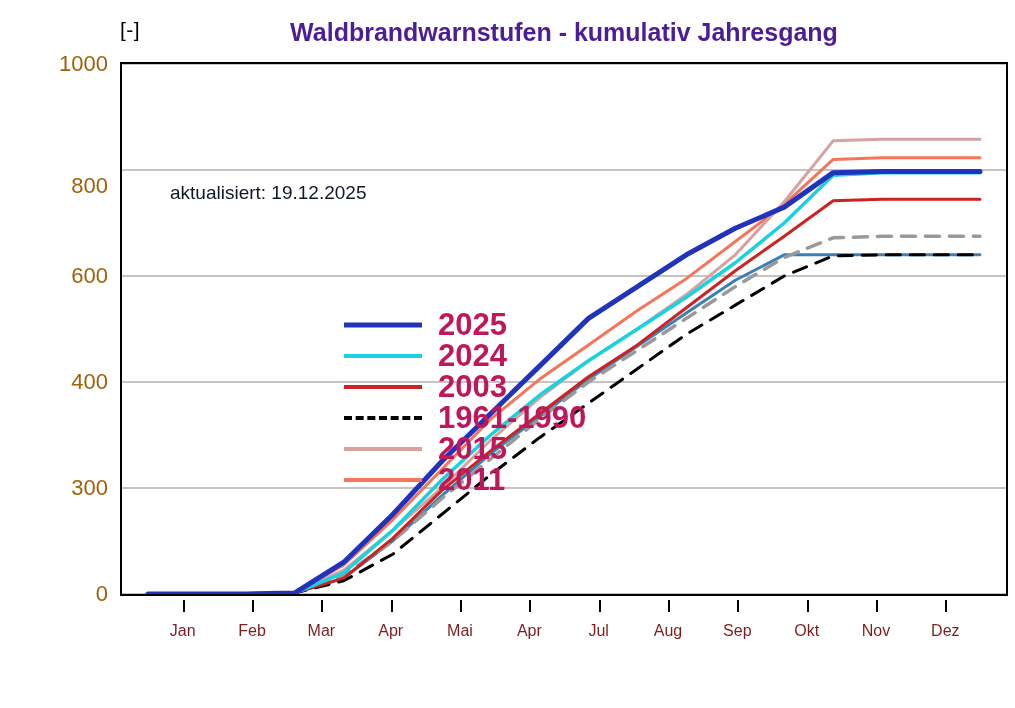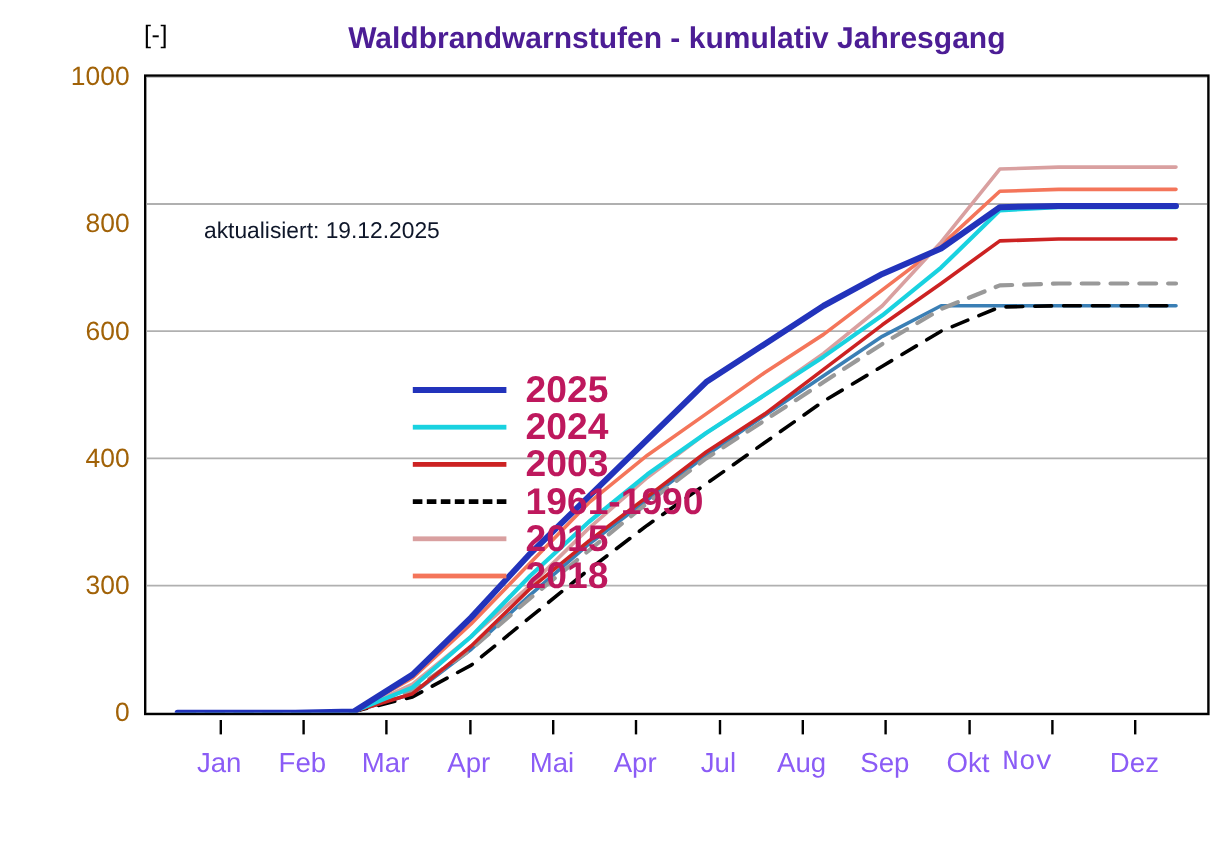--- a/index.html
+++ b/index.html
@@ -79,22 +79,22 @@
   #x-axis {
     position: absolute;
     left: 120px;
     top: 600px;
     width: 888px;
     height: 60px;
   }
   .xtick {
     position: absolute;
     top: 22px;
-    font-size: 23px;
-    color: #8b5cf6;
+    font-size: 16px;
+    color: #7f1d1d;
     transform: translateX(-50%);
     white-space: nowrap;
     text-align: right;
   }
   .xtickmark {
     position: absolute;
     top: 0px;
     width: 0;
     border-left: 2px solid #000;
     height: 12px;
@@ -208,21 +208,21 @@
         <div class="legend-row">
           <span class="legend-swatch">
             <i style="height: 4px; background: rgb(217, 160, 160);"></i>
           </span>
           <span class="legend-label">2015</span>
         </div>
         <div class="legend-row">
           <span class="legend-swatch">
             <i style="height: 4px; background: rgb(244, 117, 90);"></i>
           </span>
-          <span class="legend-label">2018</span>
+          <span class="legend-label">2011</span>
         </div>
       </div>
   </div>
 
   <div id="x-axis">
       <div class="xtickmark" style="left: 62.6667px;"></div>
       <div class="xtick" style="left: 62.6667px;">Jan</div>
       <div class="xtickmark" style="left: 132px;"></div>
       <div class="xtick" style="left: 132px;">Feb</div>
       <div class="xtickmark" style="left: 201.333px;"></div>
@@ -235,18 +235,18 @@
       <div class="xtick" style="left: 409.333px;">Apr</div>
       <div class="xtickmark" style="left: 478.667px;"></div>
       <div class="xtick" style="left: 478.667px;">Jul</div>
       <div class="xtickmark" style="left: 548px;"></div>
       <div class="xtick" style="left: 548px;">Aug</div>
       <div class="xtickmark" style="left: 617.333px;"></div>
       <div class="xtick" style="left: 617.333px;">Sep</div>
       <div class="xtickmark" style="left: 686.667px;"></div>
       <div class="xtick" style="left: 686.667px;">Okt</div>
       <div class="xtickmark" style="left: 756px;"></div>
-      <div class="xtick" style="left: 736px; font-family: Liberation Mono, monospace;">Nov</div>
+      <div class="xtick" style="left: 756px;">Nov</div>
       <div class="xtickmark" style="left: 825.333px;"></div>
       <div class="xtick" style="left: 825.333px;">Dez</div>
     </div>
 
 </div>
 
 </body></html>

